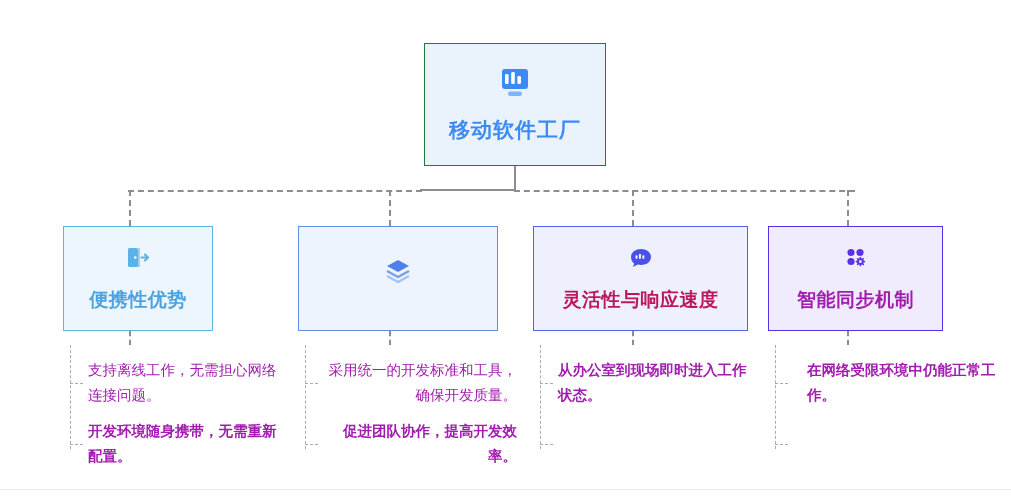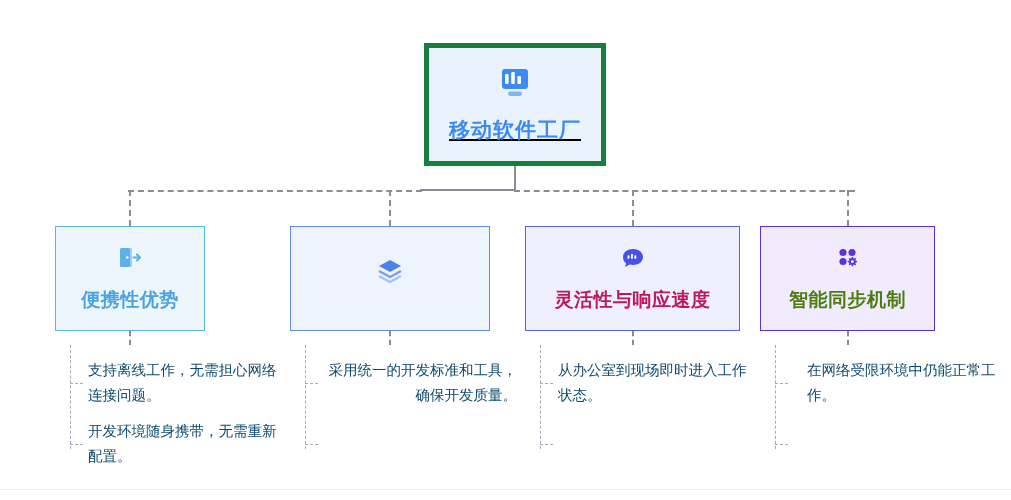--- a/index.html
+++ b/index.html
@@ -7,23 +7,23 @@
     width:1011px;height:500px;
     background:#ffffff;
     font-family:"Liberation Sans","DejaVu Sans",sans-serif;
     overflow:hidden;position:relative;
   }
   #stage{position:absolute;inset:0;}
 
   
   .root-node{
     position:absolute;left:424px;top:43px;width:182px;height:123px;
-    background:#eaf3fc;border:5px solid #15803d;
+    background:#eaf3fc;border:1px solid #15803d;
     box-sizing:border-box;
-    display:flex;flex-direction:column;align-items:center;justify-content:center;text-decoration:underline;
+    display:flex;flex-direction:column;align-items:center;justify-content:center;
   }
   .root-icon{margin-top:2px;margin-bottom:18px;line-height:0;}
   .root-title{
     font-size:21px;font-weight:bold;color:#3d8bf2;letter-spacing:1px;
   }
 
   
   .vline-solid{
     position:absolute;background:#8c8c96;width:2px;
   }
@@ -34,38 +34,38 @@
     position:absolute;width:0;border-left:2px dashed #8c8c96;
   }
   .hline-solid{
     position:absolute;height:2px;background:#8c8c96;
   }
 
   
   .card{
     position:absolute;top:226px;height:105px;box-sizing:border-box;
     border-width:1px;border-style:solid;
-    display:flex;flex-direction:column;align-items:center;justify-content:center;
+    display:flex;flex-direction:column;align-items:center;justify-content:center;margin-left:8px;
   }
   .card-icon{line-height:0;margin-bottom:16px;}
   .card-title{font-size:19px;font-weight:bold;letter-spacing:.5px;}
 
   
   .spine{
     position:absolute;width:0;border-left:1px dashed #a9a9bb;
   }
   .tick{
     position:absolute;height:0;border-top:1px dashed #a9a9bb;width:13px;
   }
   .bullets{position:absolute;}
   .bullet{
-    font-size:14.5px;color:#0c4a6e;line-height:25px;
+    font-size:14.5px;color:#a21caf;line-height:25px;
     margin-bottom:11px;
   }
-  .bullet:last-child{margin-bottom:8px;}
+  .bullet:last-child{margin-bottom:8px;font-weight:bold;}
 
   
   .bottom-rule{
     position:absolute;left:0;right:0;bottom:10px;height:1px;background:#ececf0;
   }
 </style>
 </head>
 <body>
 
 <div id="stage">
@@ -117,20 +117,21 @@
             <path d="M3 13 L14 19 L25 13" fill="none" stroke="#4e82e8" stroke-width="2.4" stroke-linejoin="round" opacity=".75"></path>
             <path d="M3 18 L14 24 L25 18" fill="none" stroke="#4e82e8" stroke-width="2.4" stroke-linejoin="round" opacity=".45"></path>
           </svg></div>
       </div>
       <div class="vline-dashed" style="left: 389px; top: 331px; height: 14px;"></div>
       <div class="spine" style="left: 305px; top: 345px; height: 104px;"></div>
       <div class="tick" style="left: 305px; top: 383px;"></div>
       <div class="tick" style="left: 305px; top: 444px;"></div>
       <div class="bullets" style="left: 322px; top: 358px; width: 195px; text-align: right;">
         <div class="bullet">采用统一的开发标准和工具，确保开发质量。</div>
+        <div class="bullet">促进团队协作，提高开发效率。</div>
       </div>
       <div class="vline-dashed" style="left: 631.5px; top: 190px; height: 36px;"></div>
       <div class="card" style="left: 525px; width: 215px; background: rgb(239, 240, 253); border-color: rgb(90, 95, 232);">
         <div class="card-icon"><svg width="28" height="26" viewBox="0 0 28 26">
             <path d="M14 4c6 0 10 3.6 10 8s-4 8-10 8c-1.1 0-2.2-.13-3.2-.38L6 22l1.1-3.5C5.2 17 4 14.7 4 12c0-4.4 4-8 10-8z" fill="#4a52e6"></path>
             <rect x="8.6" y="10.2" width="1.9" height="3.6" rx=".9" fill="#ffffff"></rect>
             <rect x="12" y="8.8" width="1.9" height="5" rx=".9" fill="#ffffff"></rect>
             <rect x="15.4" y="10.2" width="1.9" height="3.6" rx=".9" fill="#ffffff"></rect>
           </svg></div>
         <div class="card-title" style="color: #be185d;">灵活性与响应速度</div>
@@ -153,21 +154,21 @@
               <path d="M18.4 12.6v1.2"></path>
               <path d="M18.4 19.4v1.2"></path>
               <path d="M14.4 16.6h1.2"></path>
               <path d="M21.2 16.6h1.2"></path>
               <path d="M15.6 13.8l.85.85"></path>
               <path d="M20.35 18.55l.85.85"></path>
               <path d="M21.2 13.8l-.85.85"></path>
               <path d="M16.45 18.55l-.85.85"></path>
             </g>
           </svg></div>
-        <div class="card-title" style="color: #4d7c0f;">智能同步机制</div>
+        <div class="card-title" style="color: #a21caf;">智能同步机制</div>
       </div>
       <div class="vline-dashed" style="left: 846.5px; top: 331px; height: 14px;"></div>
       <div class="spine" style="left: 775px; top: 345px; height: 104px;"></div>
       <div class="tick" style="left: 775px; top: 383px;"></div>
       <div class="tick" style="left: 775px; top: 444px;"></div>
       <div class="bullets" style="left: 807px; top: 358px; width: 195px;">
         <div class="bullet">在网络受限环境中仍能正常工作。</div>
       </div>
     </div>
 

